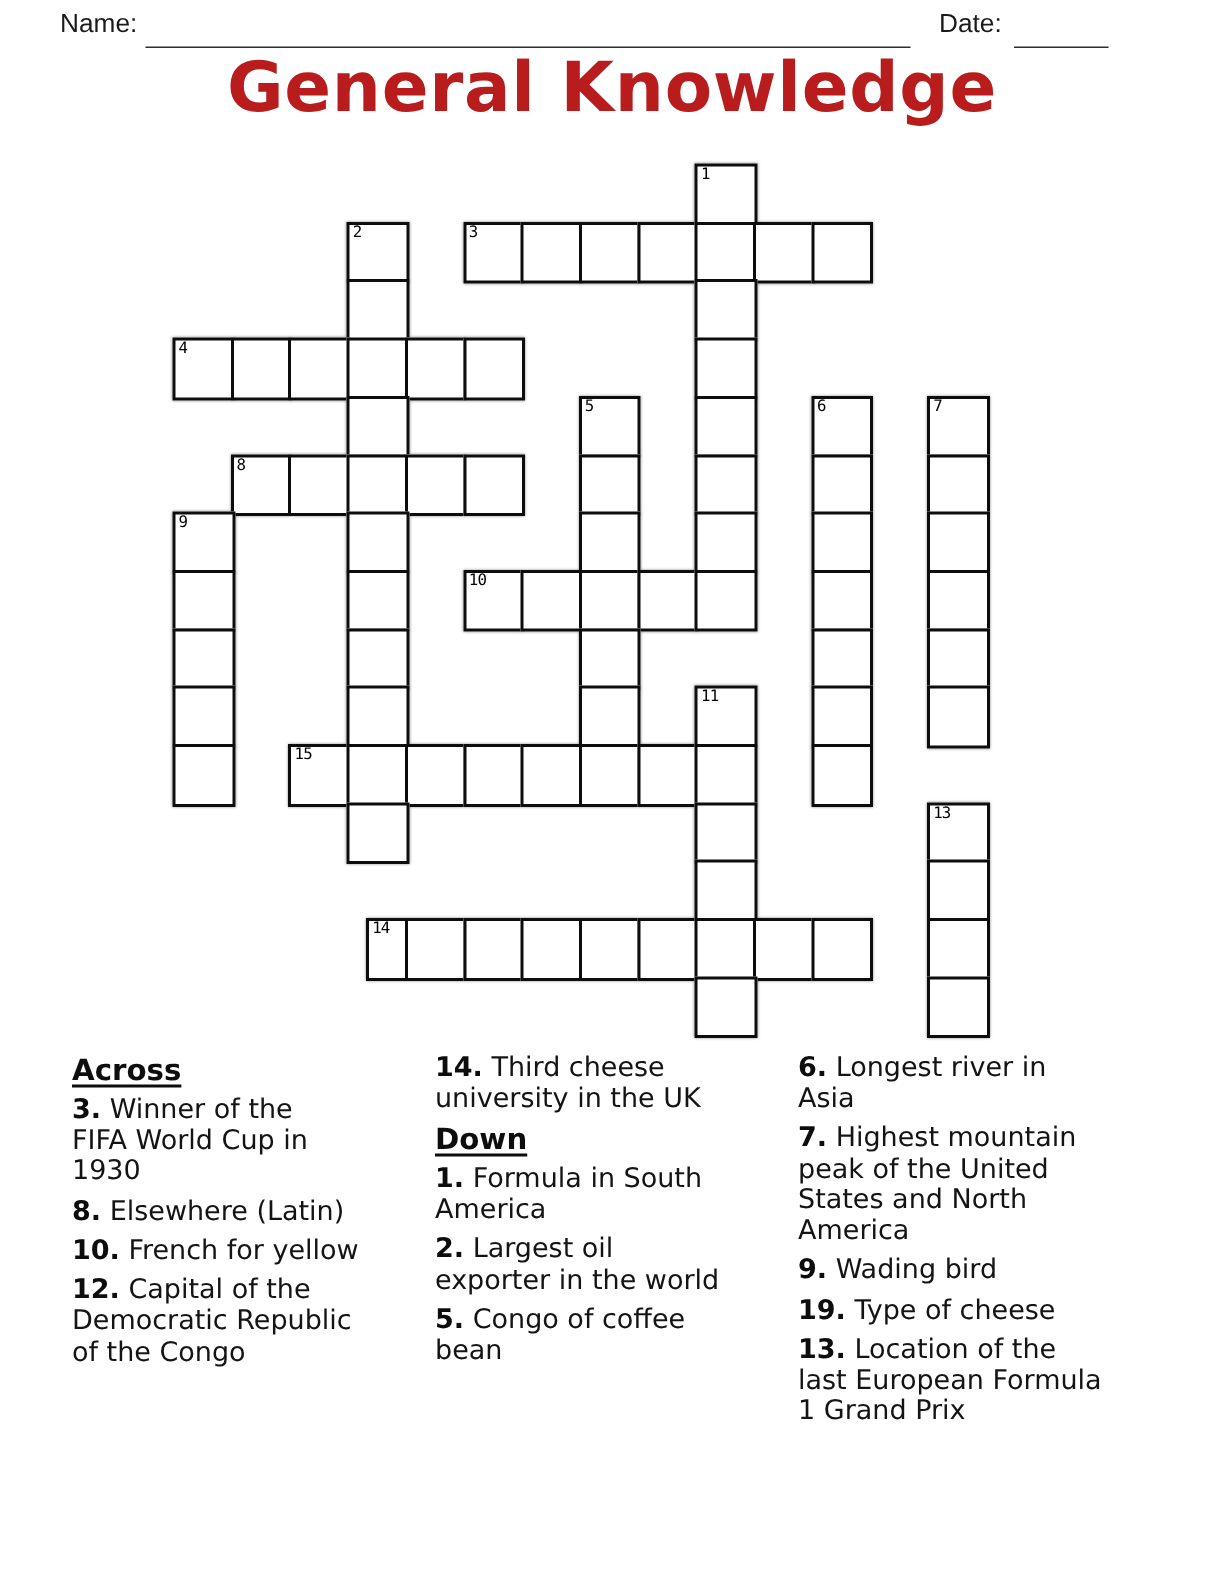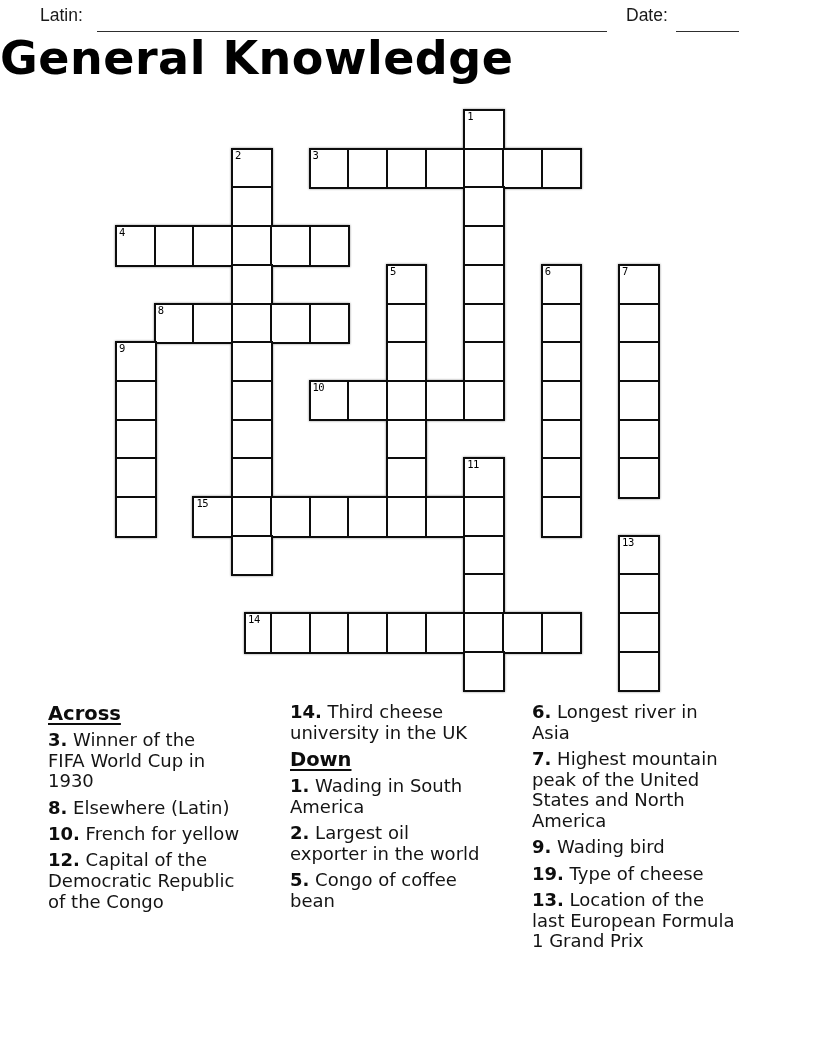--- a/index.html
+++ b/index.html
@@ -14,22 +14,22 @@
     font-size:17.5px; color:#1a1a1a;
   }
   .name-label { left:40px; top:5px; }
   .date-label { left:626px; top:5px; }
   .write-line { position:absolute; height:22px; border-bottom:1.8px solid #2e2e2e; }
   .name-line { left:97px; top:9px; width:510px; }
   .date-line { left:676px; top:9px; width:63px; }
   
   .title {
     position:absolute; left:0; right:0; top:31px; margin:0;
-    text-align:left; font-weight:700; font-size:46px; line-height:1.18;
-    letter-spacing:0.5px; color:#000000;
+    text-align:center; font-weight:700; font-size:46px; line-height:1.18;
+    letter-spacing:0.5px; color:#b91c1c;
   }
   
   .grid {
     position:absolute; left:115px; top:109px;
     width:545px; height:584px;
     filter: drop-shadow(0 0 1px rgba(0,0,0,0.45));
   }
   .cell {
     position:absolute; width:41.5px; height:41.5px; box-sizing:border-box;
     border:2.8px solid #0d0d0d; background:#ffffff;
@@ -53,21 +53,21 @@
     font-size:18px; line-height:20.7px; color:#141414;
     margin:0 0 5.6px 0; white-space:pre-line;
   }
   .clue b { font-weight:700; color:#0d0d0d; }
 </style>
 </head>
 <body>
 
 <div class="page">
 
-  <span class="label name-label">Latin:</span>
+  <span class="label name-label">Name:</span>
   <div class="write-line name-line"></div>
   <span class="label date-label">Date:</span>
   <div class="write-line date-line"></div>
 
   <h1 class="title">General Knowledge</h1>
 
   <div class="grid">
       <div class="cell" style="left: 348.3px; top: 0px;">
         <span class="cellnum">1</span>
       </div>
@@ -192,21 +192,21 @@
         <p class="clue"><b>8.</b><span> Elsewhere (Latin)</span></p>
         <p class="clue"><b>10.</b><span> French for yellow</span></p>
         <p class="clue"><b>12.</b><span> Capital of the
 Democratic Republic
 of the Congo</span></p>
       </div>
     <div class="clue-col clue-col-2">
         <p class="clue"><b>14.</b><span> Third cheese
 university in the UK</span></p>
         <h2 class="clue-heading">Down</h2>
-        <p class="clue"><b>1.</b><span> Wading in South
+        <p class="clue"><b>1.</b><span> Formula in South
 America</span></p>
         <p class="clue"><b>2.</b><span> Largest oil
 exporter in the world</span></p>
         <p class="clue"><b>5.</b><span> Congo of coffee
 bean</span></p>
       </div>
     <div class="clue-col clue-col-3">
         <p class="clue"><b>6.</b><span> Longest river in
 Asia</span></p>
         <p class="clue"><b>7.</b><span> Highest mountain

